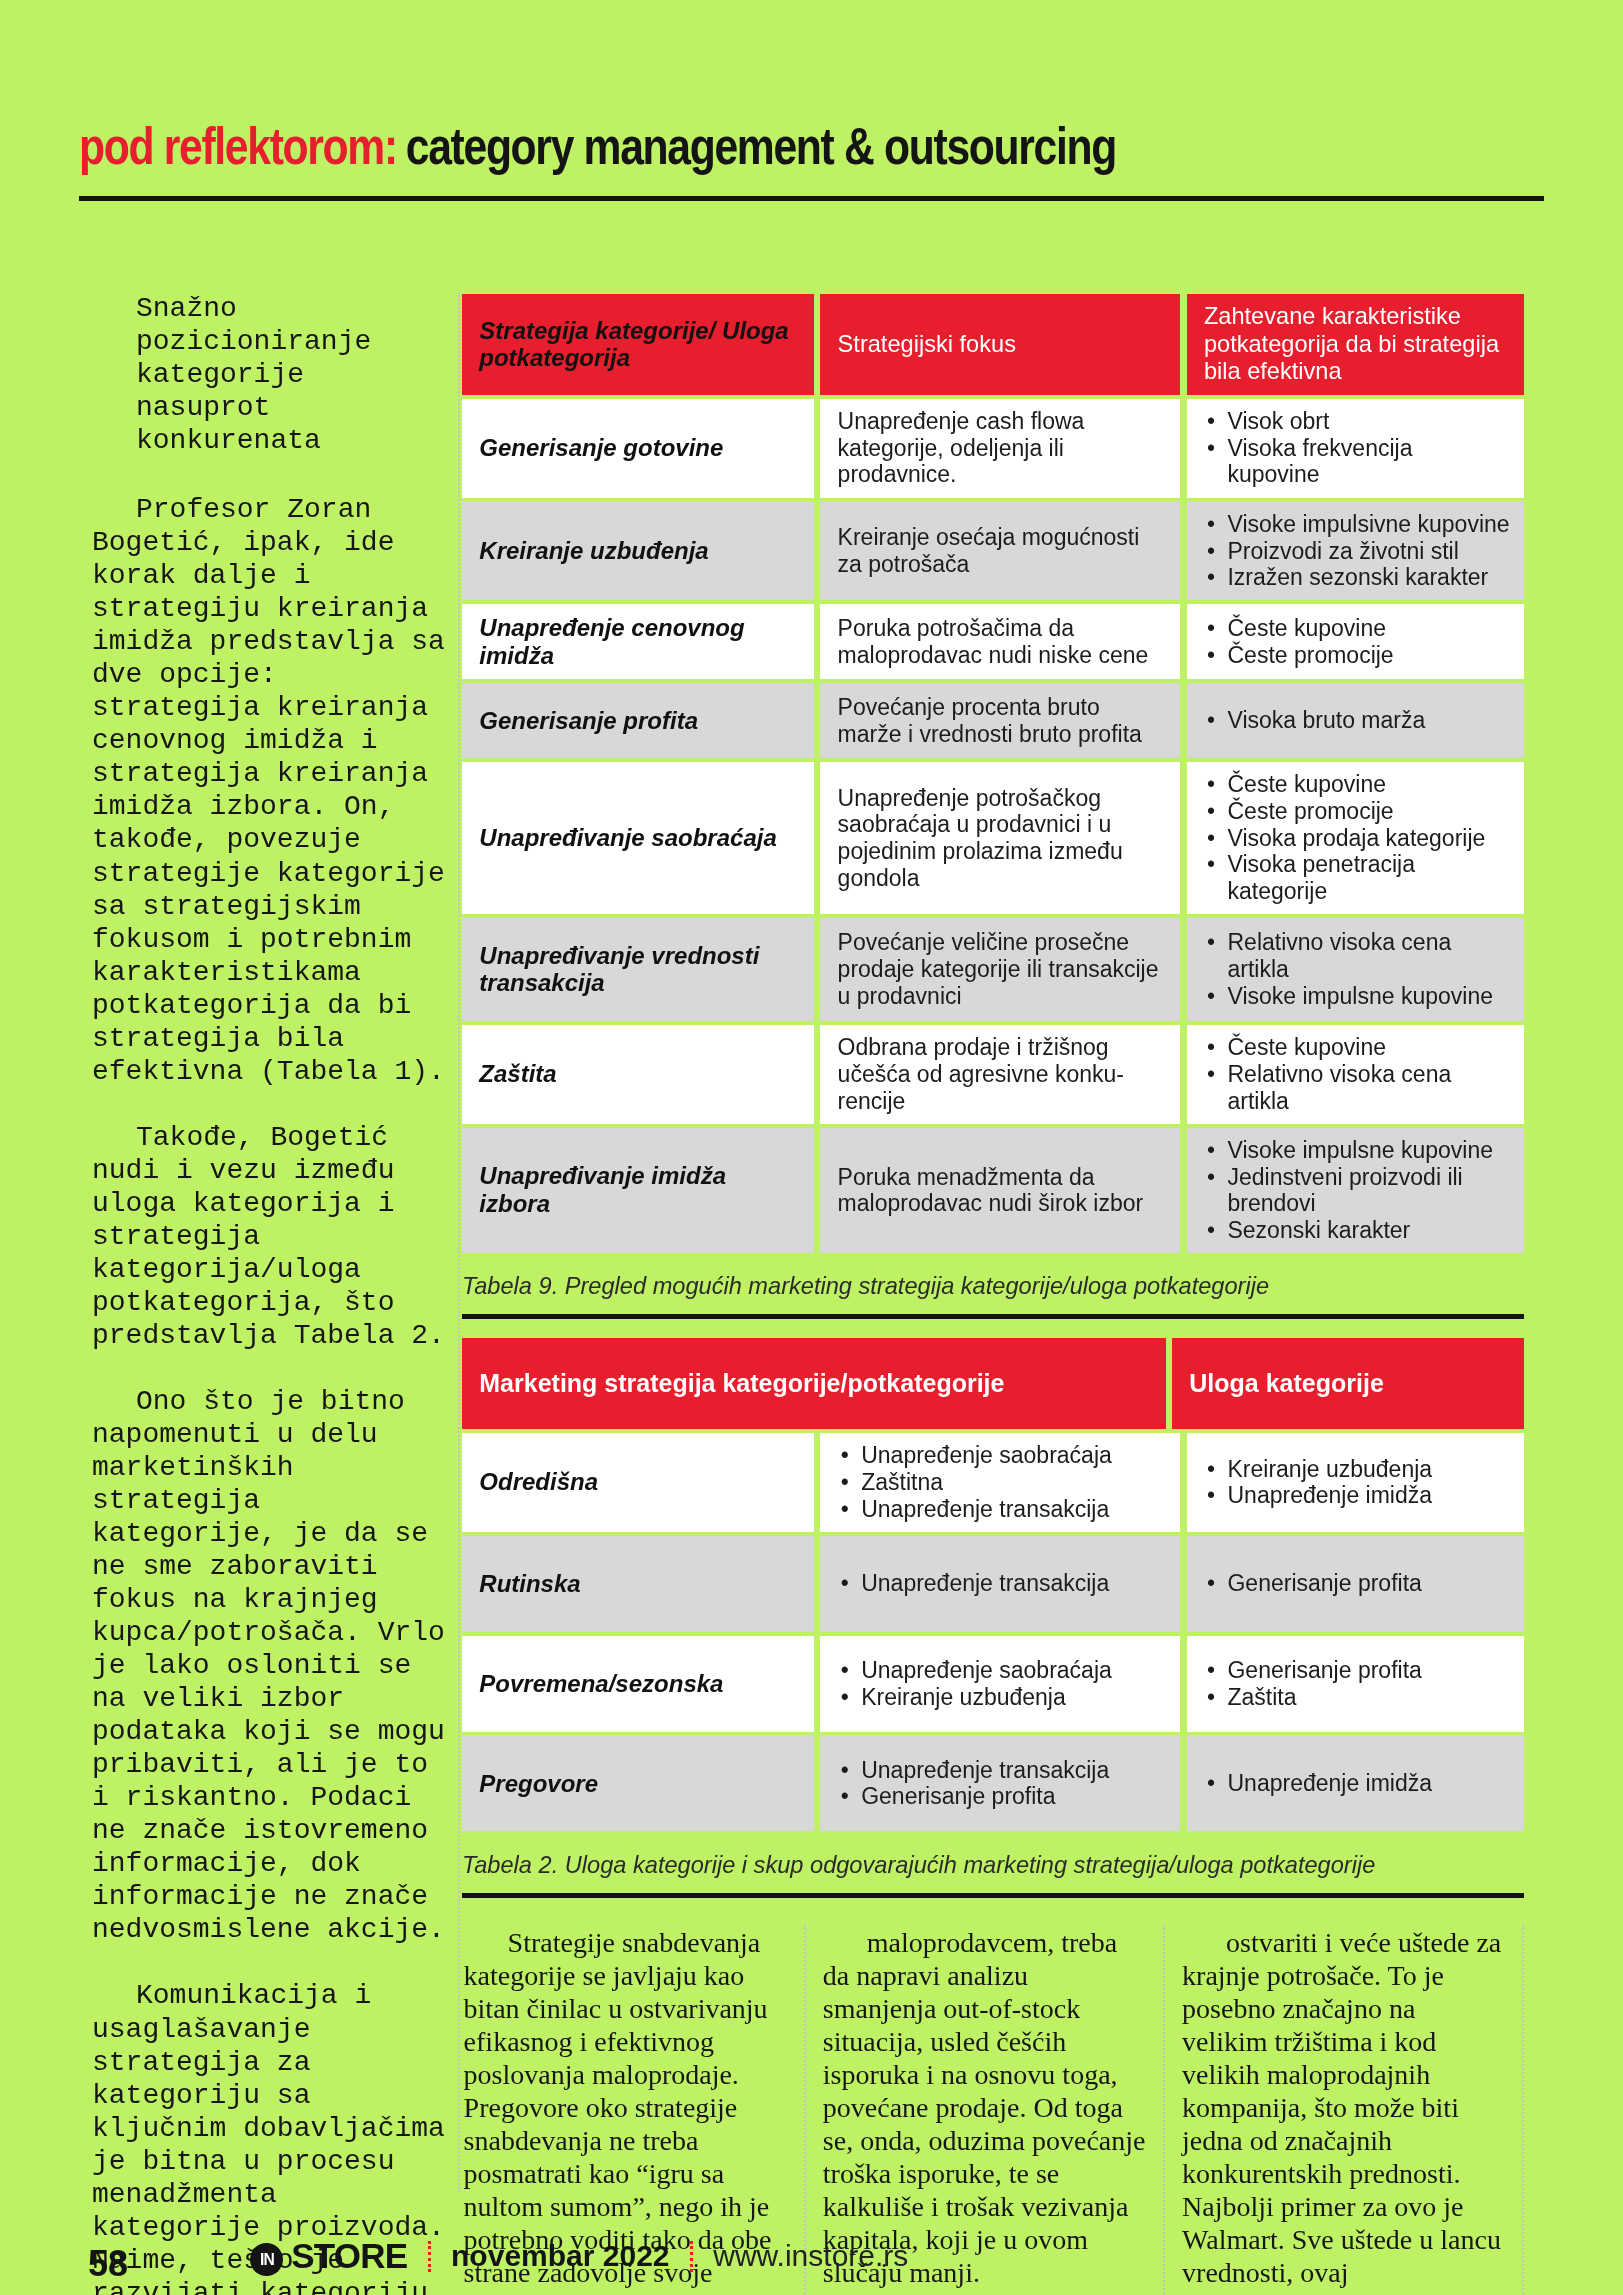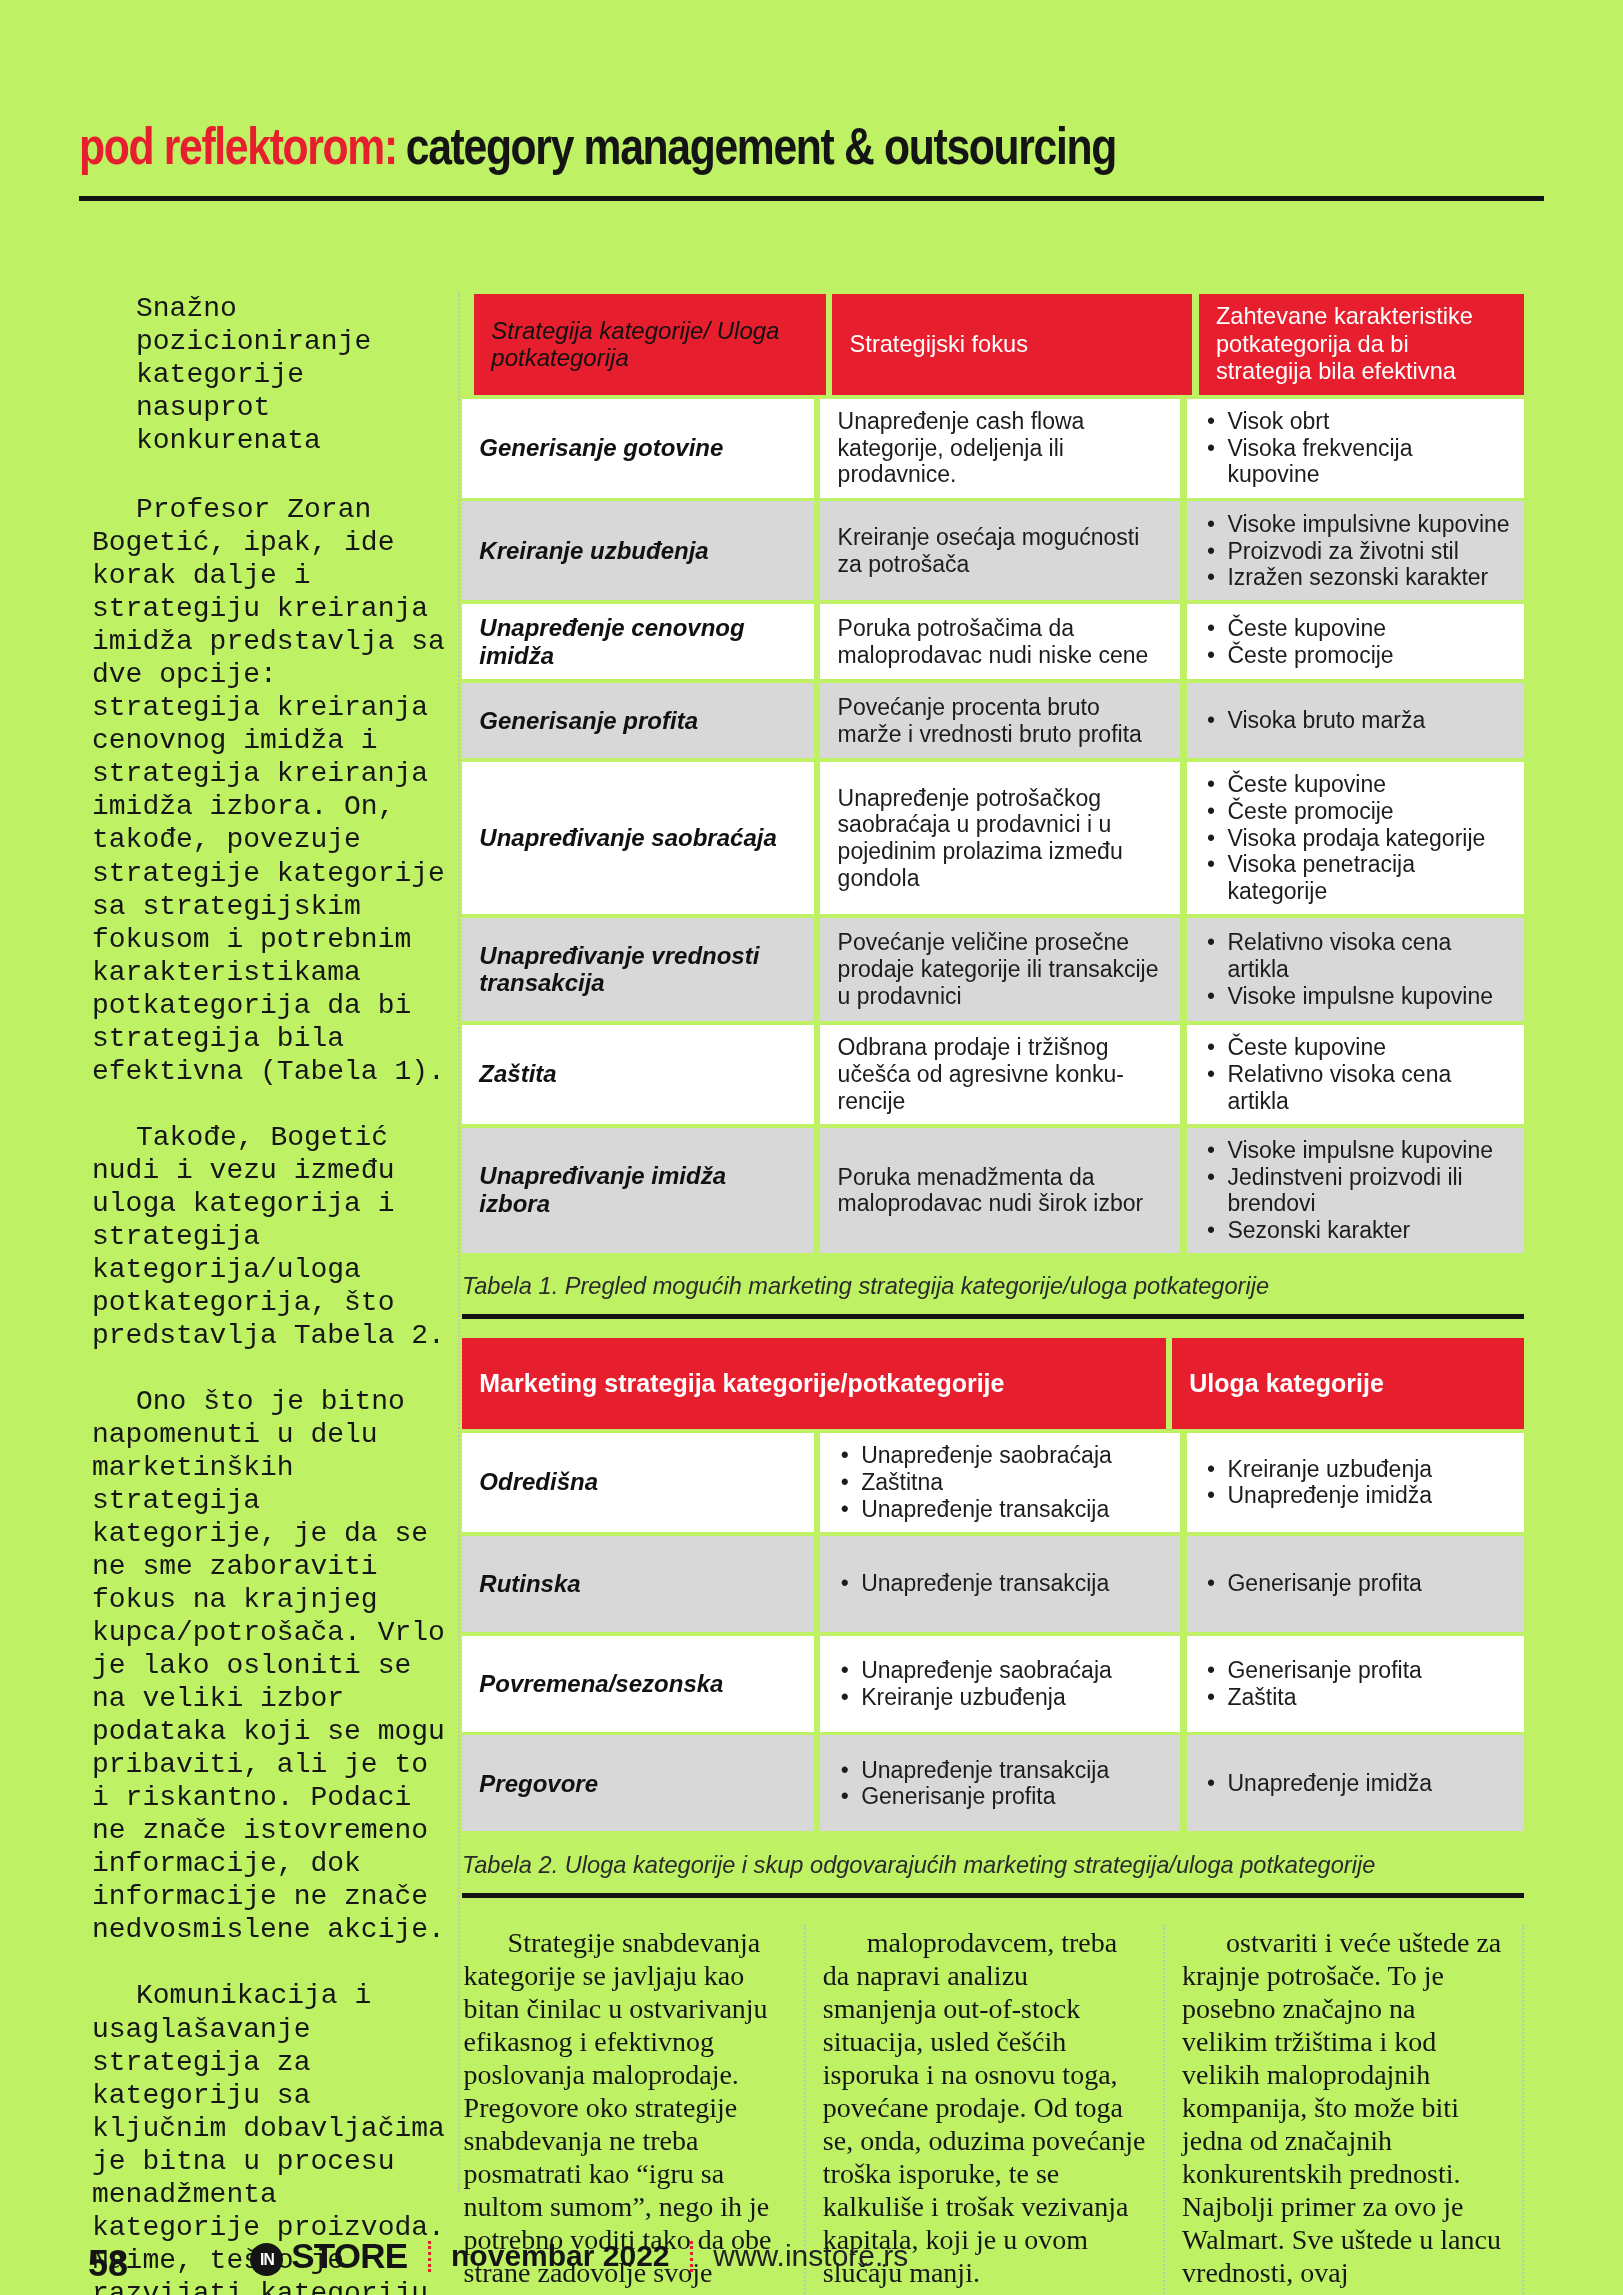--- a/index.html
+++ b/index.html
@@ -24,21 +24,21 @@
   
   .right-area{position:absolute;left:462px;top:294px;width:1062px;}
   .ttable{font-family:"Liberation Sans",sans-serif;color:#1c1c1c;}
   .trow{display:flex;gap:6.3px;margin-bottom:3.9px;}
   .trow .c1{flex:0 0 352px;}
   .trow .c2{flex:0 0 360px;}
   .trow .c3{flex:1 1 auto;}
   .cell{display:flex;flex-direction:column;justify-content:center;box-sizing:border-box;
         padding:9.4px 14px 9.4px 17.3px;font-size:23px;line-height:1.16;}
   .hdr .cell{background:#e61e2d;color:#ffffff;font-size:23.6px;}
-  .hdr .cell.lbl{font-weight:normal;font-style:italic;font-size:24px;margin-left:12px;}
+  .hdr .cell.lbl{font-weight:bold;font-style:italic;font-size:24px;}
   .row-w .cell{background:#ffffff;}
   .row-g .cell{background:#d8d8d8;}
   .cell.lbl{font-weight:bold;font-style:italic;font-size:24px;color:#111;}
   .b{position:relative;padding-left:23.6px;}
   .b::before{content:"•";position:absolute;left:3.1px;top:0;}
   
   .t1 .hdr{min-height:99px;}.t1 .hdr .cell{min-height:99px;}
   .t1 .r1 .cell{min-height:79px;}
   .t1 .r2 .cell{min-height:97px;}
   .t1 .r3 .cell{min-height:75px;}
@@ -173,21 +173,21 @@
         <div class="cell c1 lbl">Unapređivanje imidža izbora</div>
         <div class="cell c2">Poruka menadžmenta da maloprodavac nudi širok izbor</div>
         <div class="cell c3">
           <div class="b">Visoke impulsne kupovine</div>
           <div class="b">Jedinstveni proizvodi ili brendovi</div>
           <div class="b">Sezonski karakter</div>
         </div>
       </div>
     </div>
 
-    <p class="caption">Tabela 1. Pregled mogućih marketing strategija kategorije/uloga potkategorije</p>
+    <p class="caption">Tabela 9. Pregled mogućih marketing strategija kategorije/uloga potkategorije</p>
     <div class="rule"></div>
 
     <div class="ttable t2" style="margin-top:19px;">
       <div class="trow hdr">
         <div class="cell cellspan">Marketing strategija kategorije/potkategorije</div>
         <div class="cell c1">Uloga kategorije</div>
       </div>
 
       <div class="trow body-r row-w">
         <div class="cell c1 lbl">Odredišna</div>

